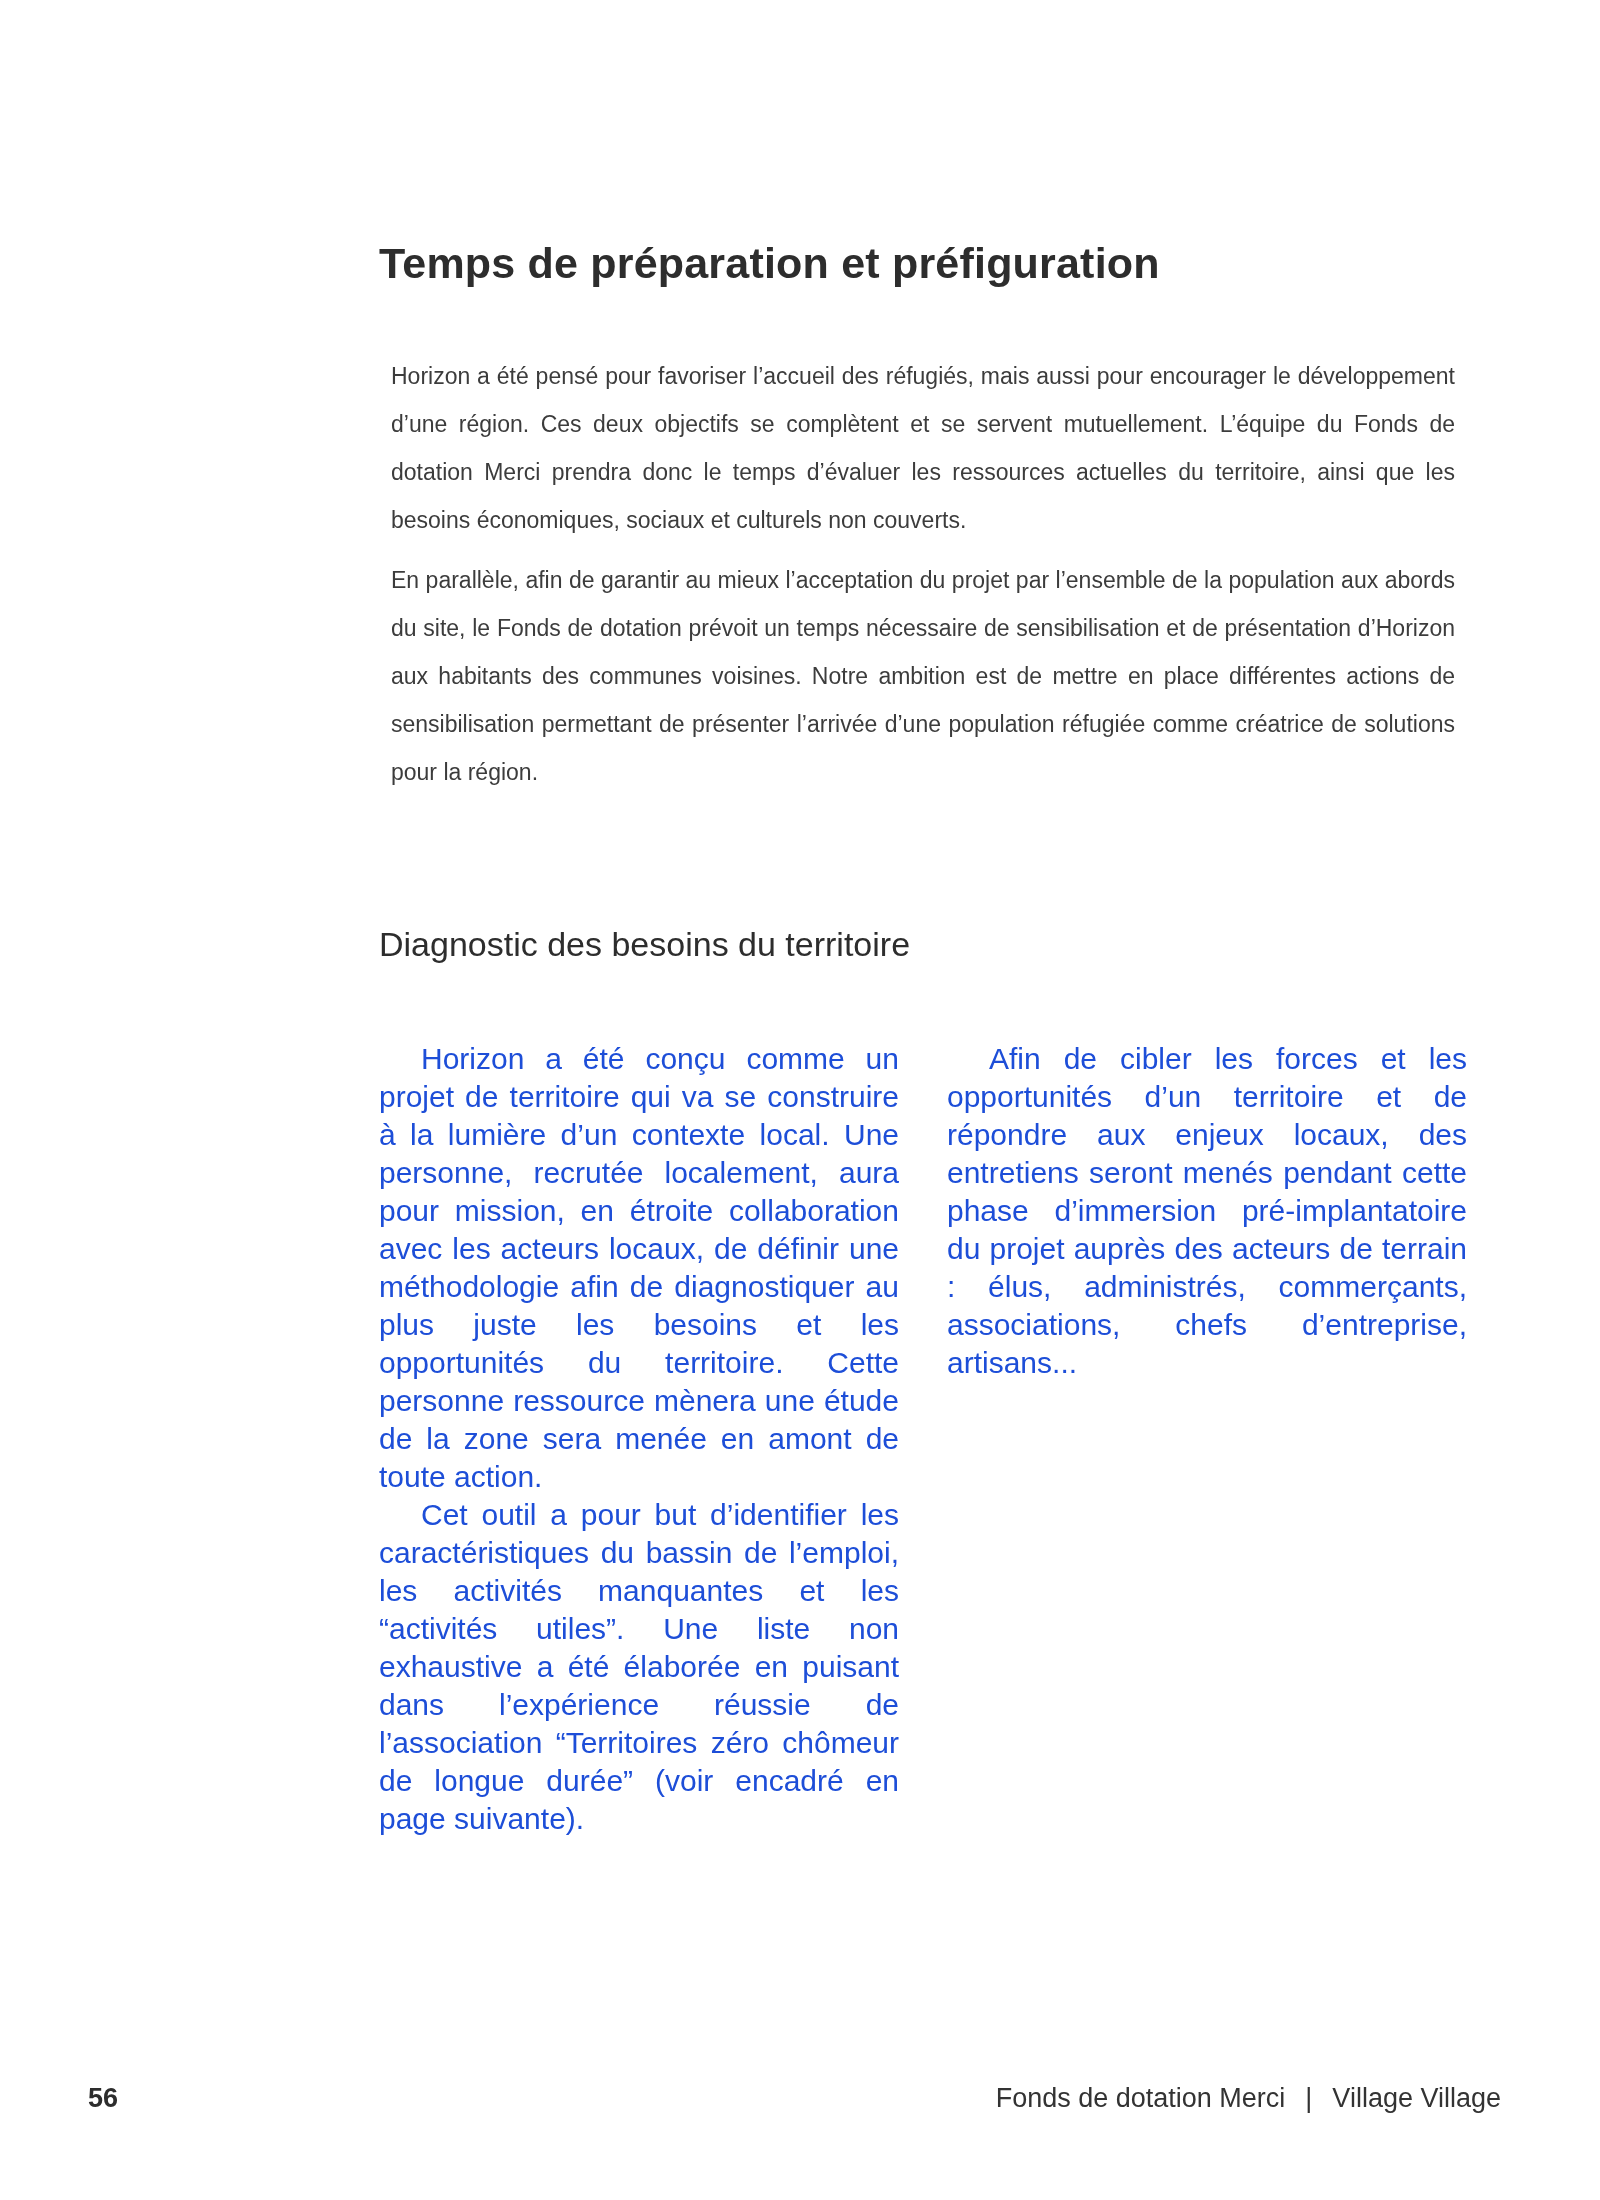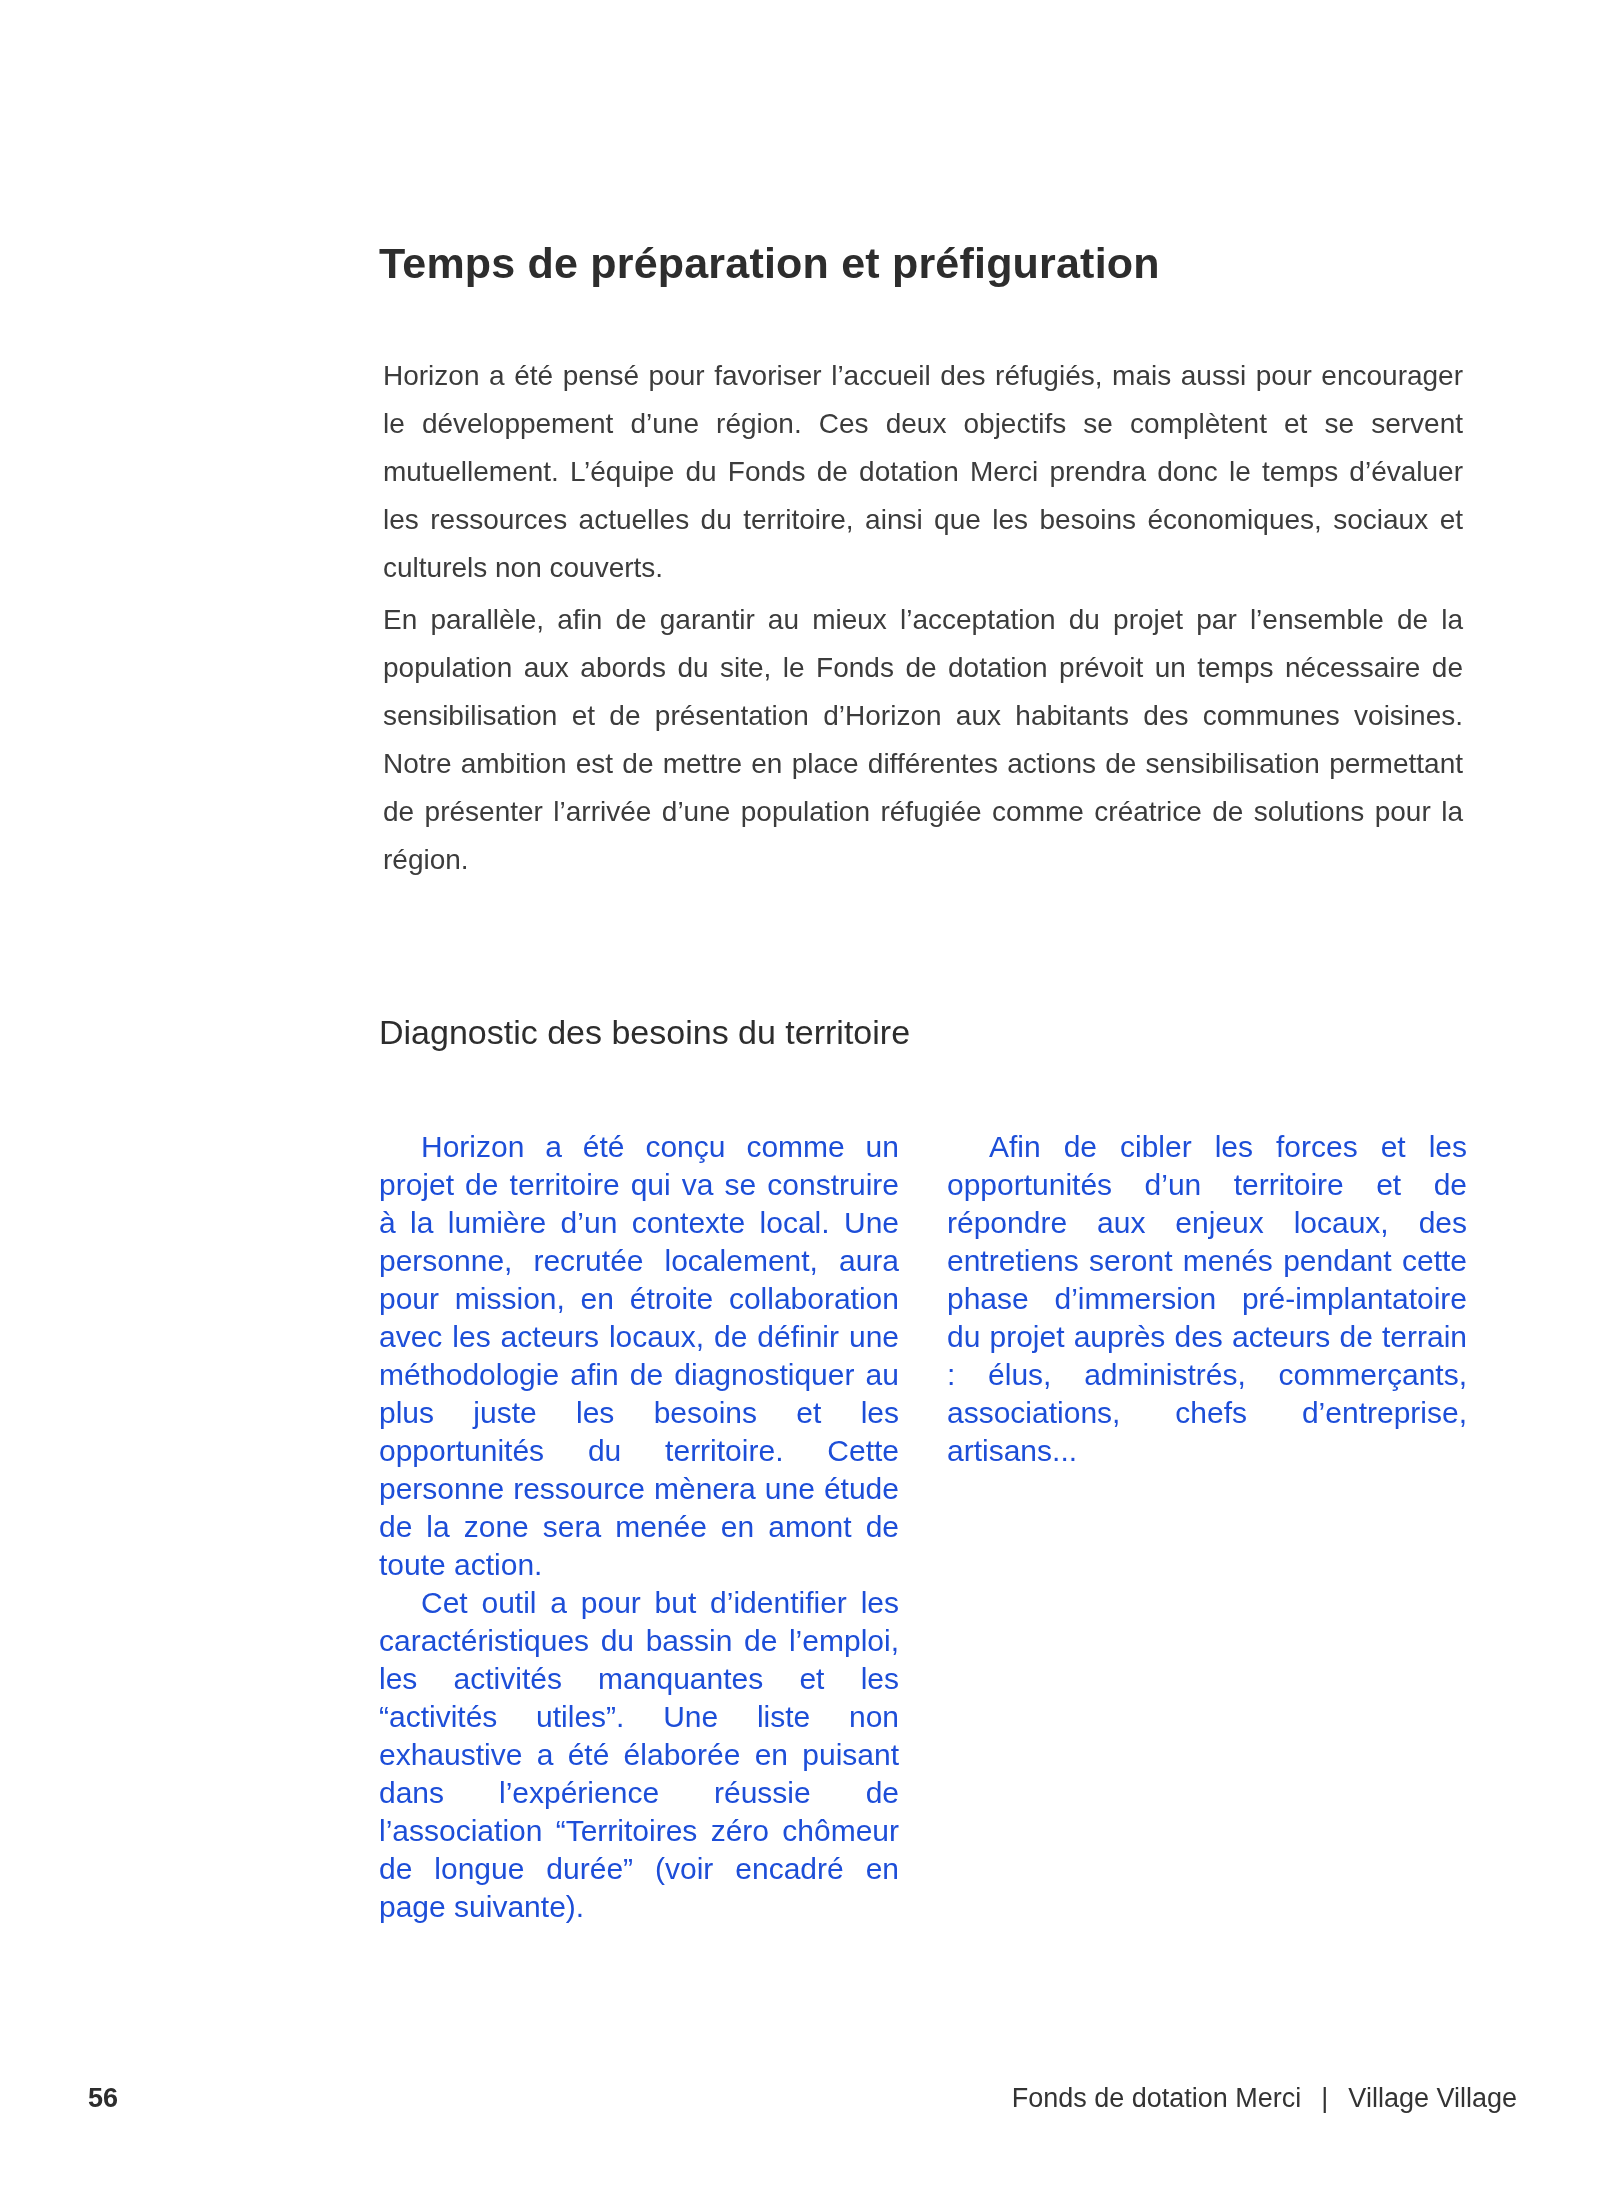--- a/index.html
+++ b/index.html
@@ -25,22 +25,22 @@
   }
   h1.doc-title {
     margin: 0 0 64px 0;
     font-size: 43px;
     line-height: 50px;
     font-weight: 700;
     color: #2d2d2d;
     letter-spacing: 0.2px;
   }
   .intro p {
-    margin: 4px;
-    font-size: 28px;
+    margin: 12px;
+    font-size: 23px;
     line-height: 48px;
     font-weight: 400;
     text-align: justify;
     hyphens: auto;
     -webkit-hyphens: auto;
     color: #3c3c3c;
   }
   h2.section-heading {
     margin: 128px 0 0 0;
     font-size: 34px;
@@ -62,21 +62,21 @@
     line-height: 38px;
     text-align: justify;
     text-indent: 42px;
     hyphens: auto;
     -webkit-hyphens: auto;
     color: #1d4ed8;
   }
   footer.page-footer {
     position: absolute;
     left: 88px;
-    right: 118px;
+    right: 134px;
     top: 2082px;
     display: flex;
     justify-content: space-between;
     align-items: baseline;
     font-size: 27px;
     line-height: 32px;
     color: #333333;
   }
   .page-number {
     font-weight: 700;

